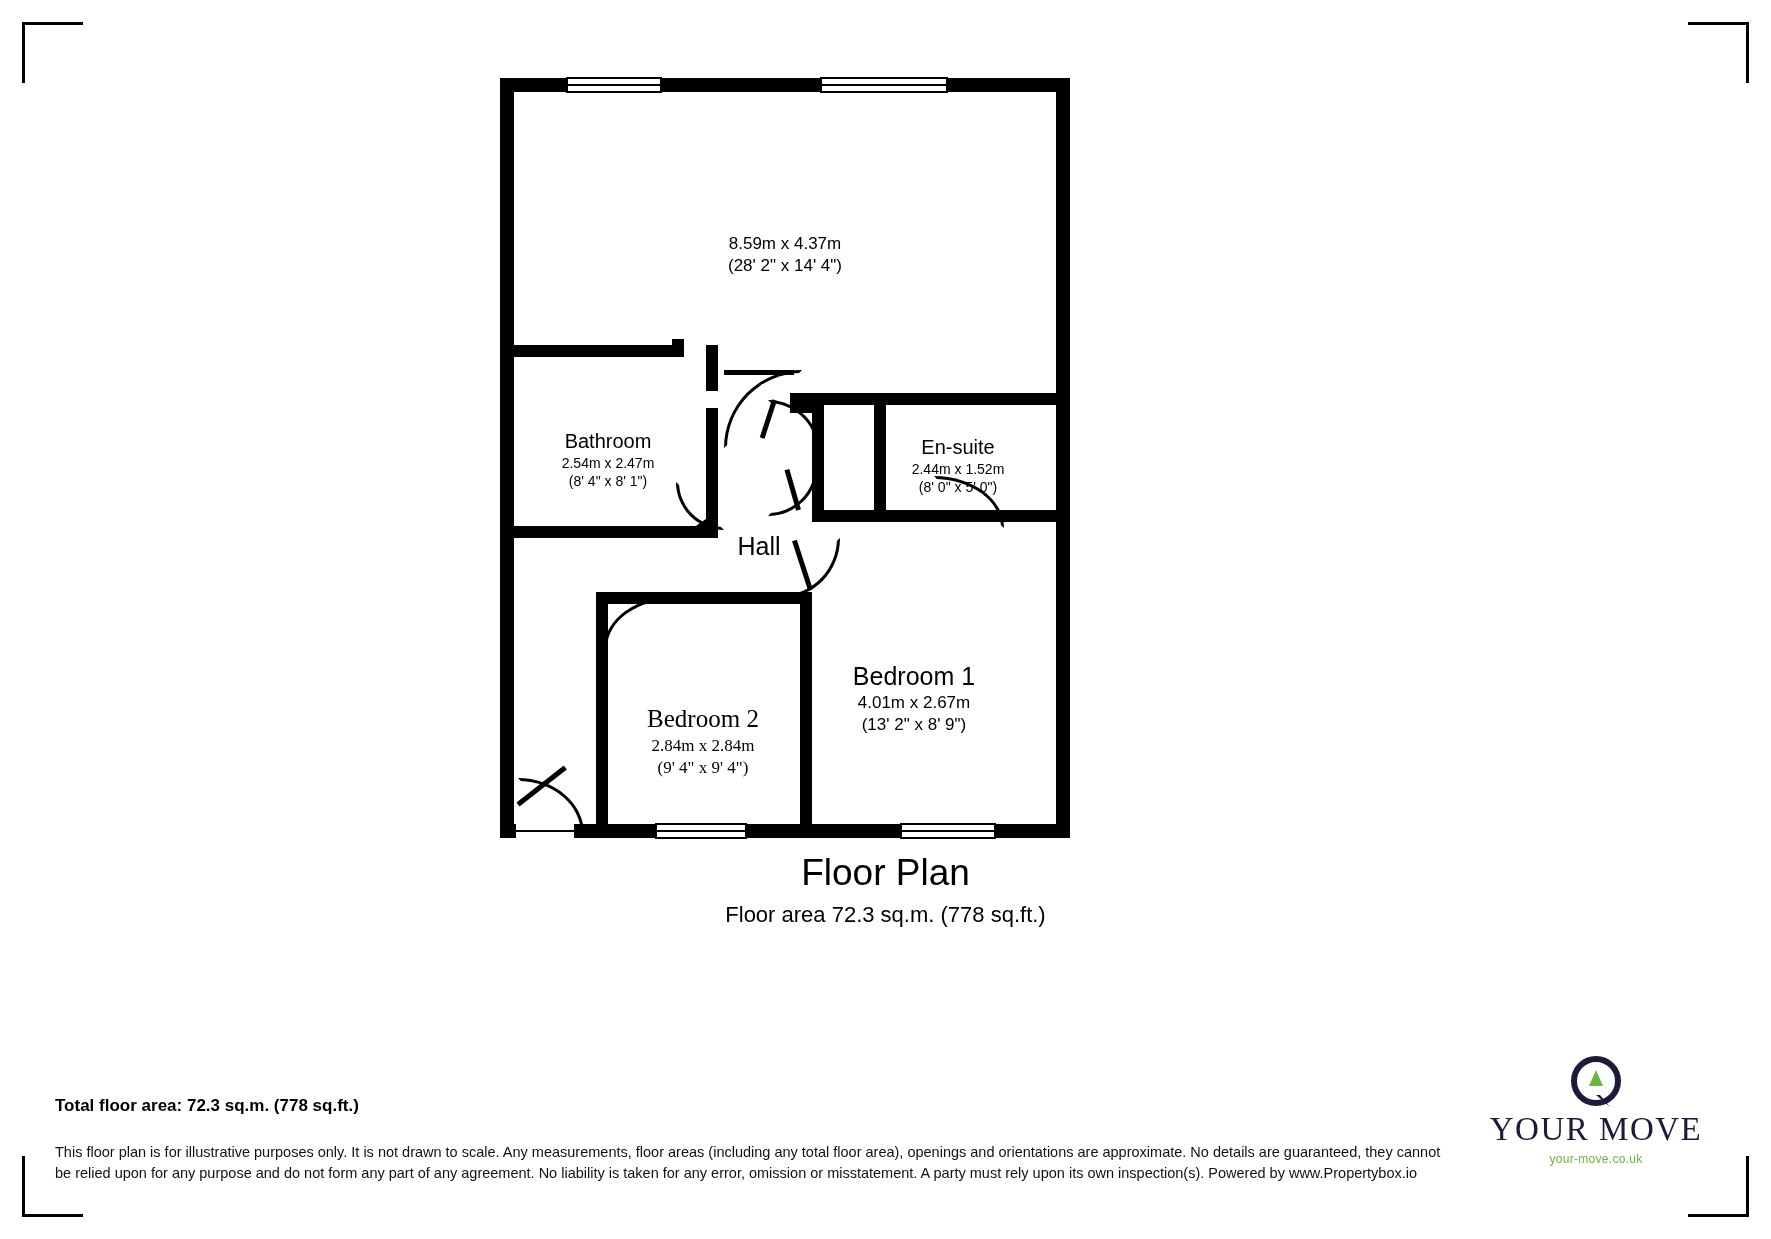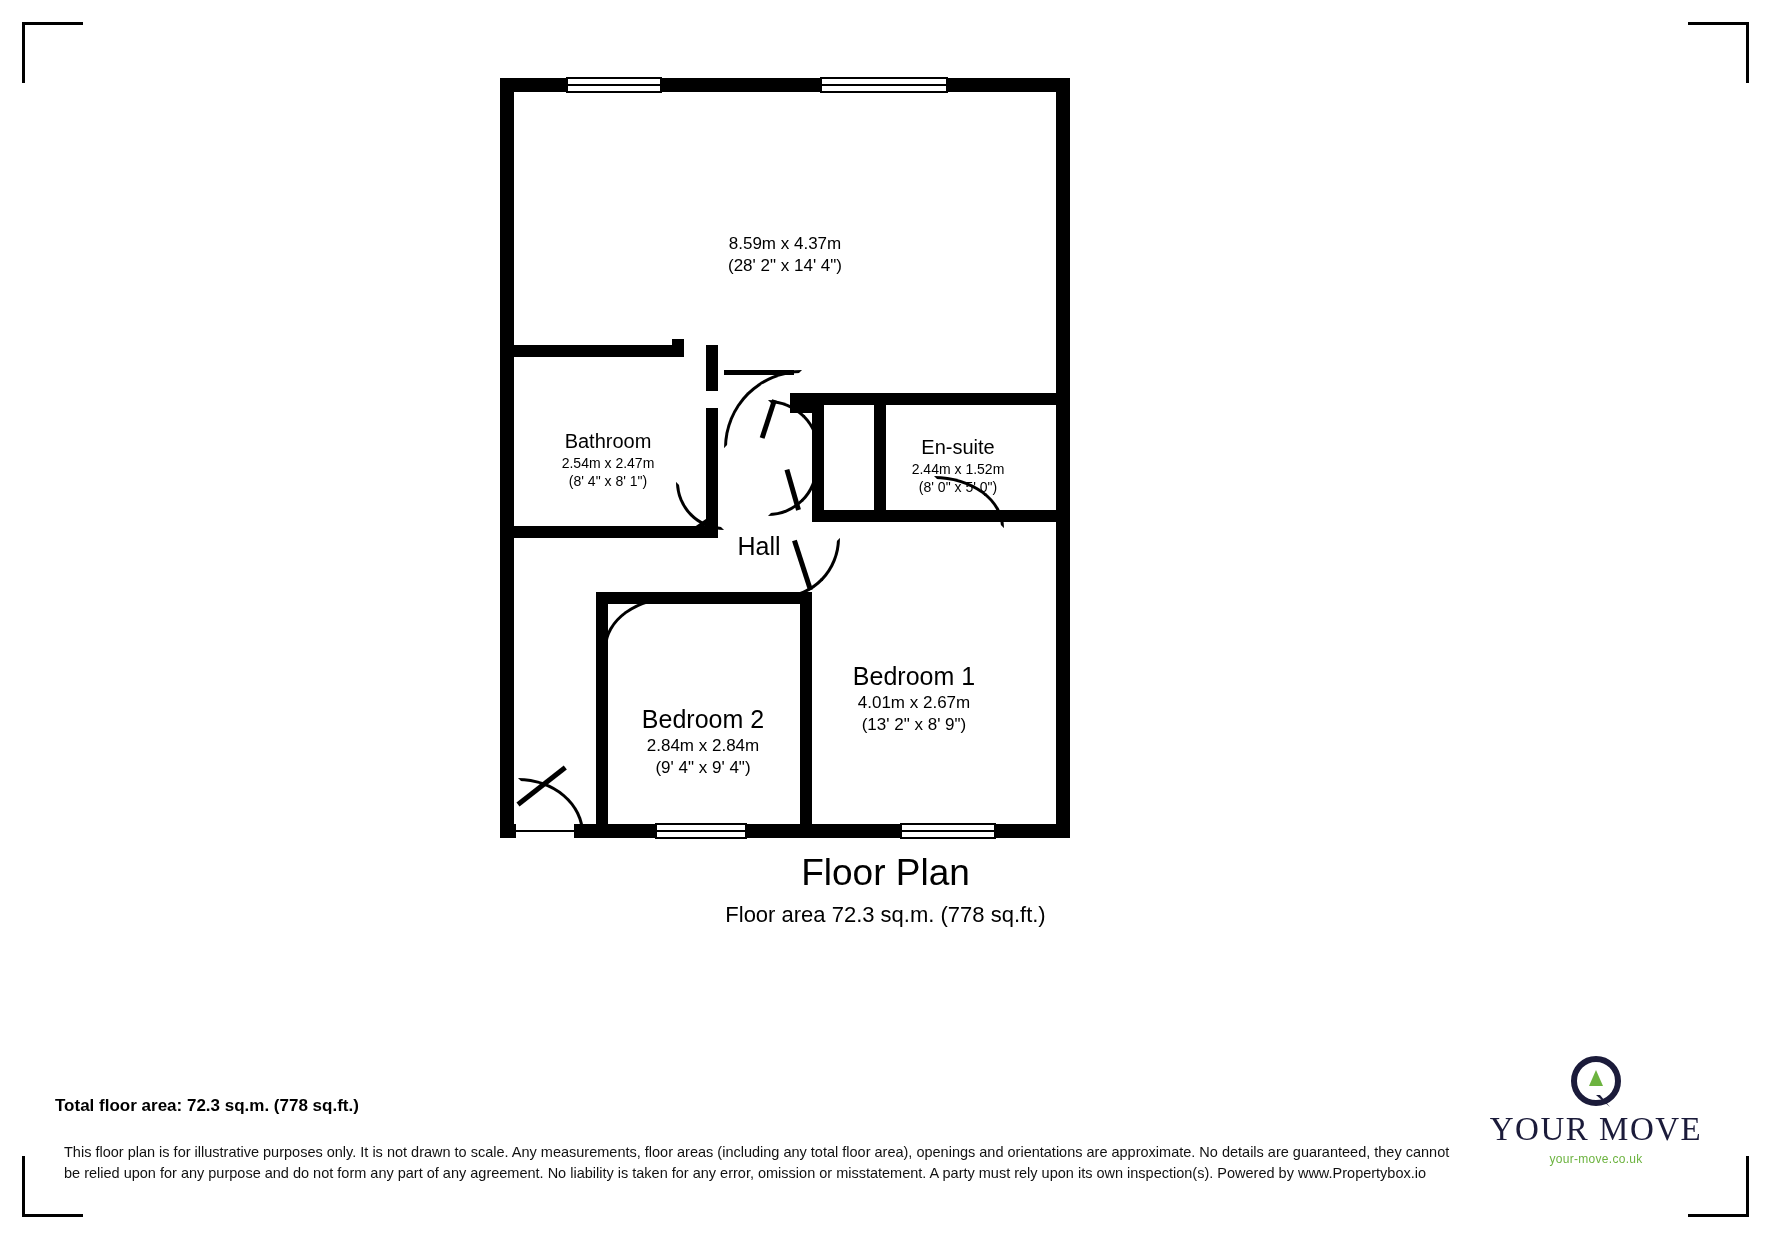--- a/index.html
+++ b/index.html
@@ -113,21 +113,20 @@
   }
 
   .disclaimer {
     position: absolute;
     left: 55px;
     top: 1142px;
     width: 1390px;
     font-size: 14.5px;
     line-height: 1.45;
     color: #111;
-    margin-left: 9px;
   }
 
   
   .logo {
     position: absolute;
     right: 60px;
     top: 1055px;
     width: 230px;
     text-align: center;
   }
@@ -236,21 +235,21 @@
     <div class="room" style="left:259px; top:452px; transform:translateX(-50%);">
       <div class="name">Hall</div>
     </div>
 
     <div class="room" style="left:414px; top:582px; transform:translateX(-50%);">
       <div class="name">Bedroom 1</div>
       <div class="dim">4.01m x 2.67m</div>
       <div class="dim">(13' 2" x 8' 9")</div>
     </div>
 
-    <div class="room" style="left:203px; top:625px; transform:translateX(-50%);">
+    <div class="room" style="left:203px; top:625px; transform:translateX(-50%);font-family:Liberation Serif, serif;">
       <div class="name">Bedroom 2</div>
       <div class="dim">2.84m x 2.84m</div>
       <div class="dim">(9' 4" x 9' 4")</div>
     </div>
   </div>
 
   <div class="plan-title" style="top:852px;">
     <div class="t1">Floor Plan</div>
     <div class="t2">Floor area 72.3 sq.m. (778 sq.ft.)</div>
   </div>

